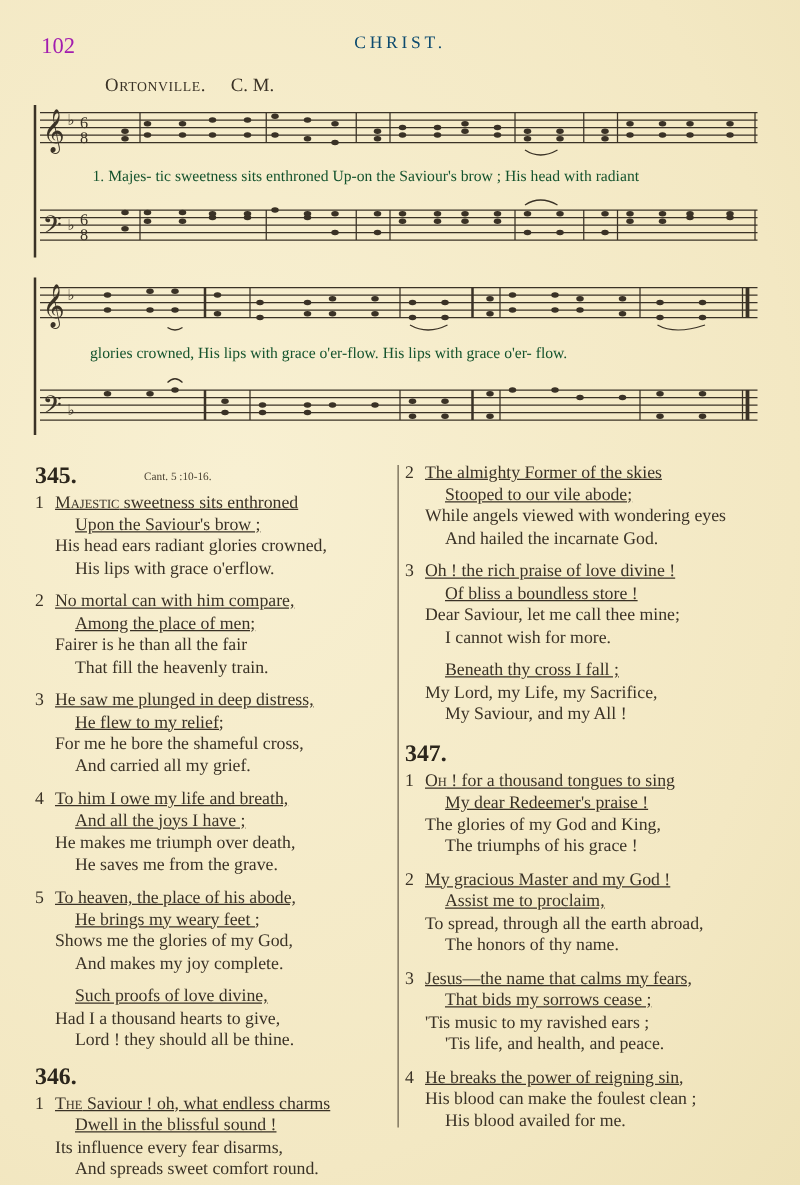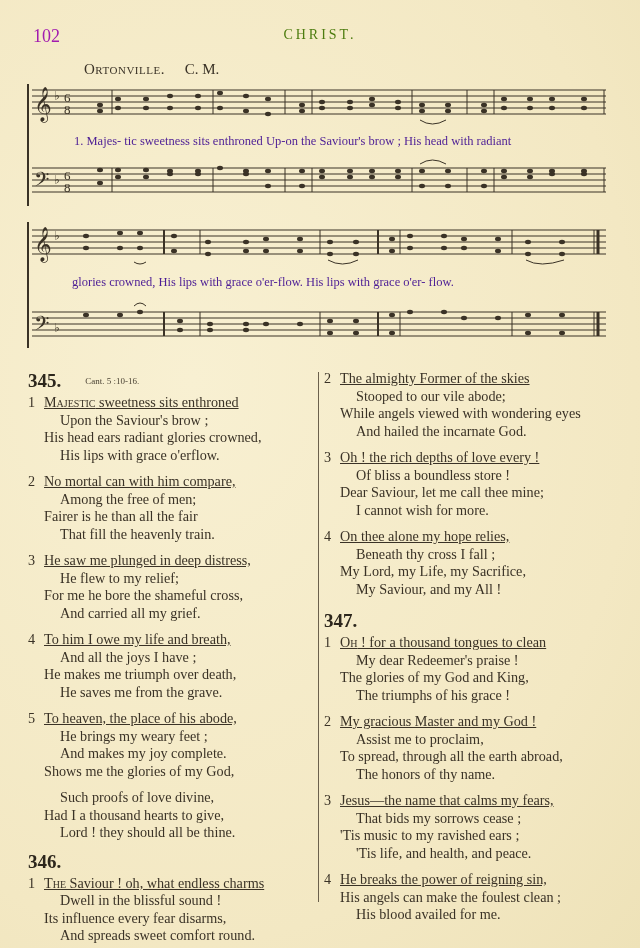--- a/index.html
+++ b/index.html
@@ -5,40 +5,40 @@
     html, body { margin: 0; padding: 0; }
     body {
       width: 640px; height: 948px; overflow: hidden;
       background: #f5eccb;
       background-image: radial-gradient(ellipse at 30% 40%, #f8f0d2 0%, #f3e8c3 70%, #eee2b8 100%);
       font-family: "Liberation Serif", "DejaVu Serif", serif;
       color: #3a3226;
       position: relative;
     }
     .page-number { position: absolute; left: 33px; top: 26px; font-size: 18px; color: #a21caf; }
-    .running-head { position: absolute; left: 0; right: 0; top: 27px; text-align: center; font-size: 14px; letter-spacing: 3px; color: #4d7c0f; }
+    .running-head { position: absolute; left: 0; right: 0; top: 27px; text-align: center; font-size: 14px; letter-spacing: 3px; color: #0c4a6e; }
     .tune-title { position: absolute; left: 84px; top: 61px; font-size: 15px; text-align: center; }
     .tune-title .sc { font-variant: small-caps; letter-spacing: 0.5px; margin-right: 16px; }
 
     .system { position: absolute; left: 0; width: 640px; }
     .system svg { position: absolute; left: 0; top: 0; }
-    .lyric-line { position: absolute; font-size: 12.5px; white-space: nowrap; color: #4c1d95; }
+    .lyric-line { position: absolute; font-size: 12.5px; white-space: nowrap; color: #14532d; }
 
     .col { position: absolute; top: 370px; }
     .col-left { left: 28px; width: 290px; }
     .col-right { left: 324px; width: 300px; }
     .divider { position: absolute; left: 318px; top: 372px; width: 1px; height: 530px; background: #6b604c; }
 
     .hymn-number { font-weight: bold; font-size: 19px; margin: 0 0 2px 0; color: #2c261c; display: flex; align-items: center; }
-    .hymn-ref { font-size: 9px; font-weight: normal; margin-left: 24px; color: #4b4334; }
+    .hymn-ref { font-size: 9px; font-weight: normal; margin-left: 54px; color: #4b4334; }
     .stanza { margin-bottom: 9px; font-size: 14.2px; line-height: 17.5px; }
     .line { white-space: nowrap; }
     .line .num { display: inline-block; width: 16px; }
     .line.l1 { padding-left: 0; text-decoration: underline; }
-    .line.l2 { padding-left: 32px; }
+    .line.l2 { padding-left: 32px; text-decoration: underline; }
     .line.l3 { padding-left: 16px; }
     .line.l4 { padding-left: 32px; }
     .sc-text { font-variant: small-caps; }
   </style>
 </head>
 <body>
 
 <div class="page-number">102</div>
 <div class="running-head">CHRIST.</div>
 
@@ -286,41 +286,41 @@
   </div>
 
   <div class="stanza">
     <div class="line l1"><span class="num">1</span><span class="sc-text">Majestic</span><span> sweetness sits enthroned</span></div>
     <div class="line l2">Upon the Saviour's brow ;</div>
     <div class="line l3">His head ears radiant glories crowned,</div>
     <div class="line l4">His lips with grace o'erflow.</div>
   </div>
   <div class="stanza">
     <div class="line l1"><span class="num">2</span><span>No mortal can with him compare,</span></div>
-    <div class="line l2">Among the free of men;</div>
+    <div class="line l2">Among the place of men;</div>
     <div class="line l3">Fairer is he than all the fair</div>
     <div class="line l4">That fill the heavenly train.</div>
   </div>
   <div class="stanza">
     <div class="line l1"><span class="num">3</span><span>He saw me plunged in deep distress,</span></div>
     <div class="line l2">He flew to my relief;</div>
     <div class="line l3">For me he bore the shameful cross,</div>
     <div class="line l4">And carried all my grief.</div>
   </div>
   <div class="stanza">
     <div class="line l1"><span class="num">4</span><span>To him I owe my life and breath,</span></div>
     <div class="line l2">And all the joys I have ;</div>
     <div class="line l3">He makes me triumph over death,</div>
     <div class="line l4">He saves me from the grave.</div>
   </div>
   <div class="stanza">
     <div class="line l1"><span class="num">5</span><span>To heaven, the place of his abode,</span></div>
     <div class="line l2">He brings my weary feet ;</div>
+    <div class="line l3">Shows me the glories of my God,</div>
     <div class="line l4">And makes my joy complete.</div>
-    <div class="line l3">Shows me the glories of my God,</div>
   </div>
   <div class="stanza">
     <div class="line l2">Such proofs of love divine,</div>
     <div class="line l3">Had I a thousand hearts to give,</div>
     <div class="line l4">Lord ! they should all be thine.</div>
   </div>
 
   <div class="hymn-number" style="margin-top:4px;">
     <span>346.</span>
   </div>
@@ -333,51 +333,50 @@
 </div>
 
 <div class="col col-right">
   <div class="stanza">
     <div class="line l1"><span class="num">2</span><span>The almighty Former of the skies</span></div>
     <div class="line l2">Stooped to our vile abode;</div>
     <div class="line l3">While angels viewed with wondering eyes</div>
     <div class="line l4">And hailed the incarnate God.</div>
   </div>
   <div class="stanza">
-    <div class="line l1"><span class="num">3</span><span>Oh ! the rich depths of love every !</span></div>
+    <div class="line l1"><span class="num">3</span><span>Oh ! the rich praise of love divine !</span></div>
     <div class="line l2">Of bliss a boundless store !</div>
     <div class="line l3">Dear Saviour, let me call thee mine;</div>
     <div class="line l4">I cannot wish for more.</div>
   </div>
   <div class="stanza">
-    <div class="line l1"><span class="num">4</span><span>On thee alone my hope relies,</span></div>
     <div class="line l2">Beneath thy cross I fall ;</div>
     <div class="line l3">My Lord, my Life, my Sacrifice,</div>
     <div class="line l4">My Saviour, and my All !</div>
   </div>
 
   <div class="hymn-number" style="margin-top:12px;">
     <span>347.</span>
   </div>
   <div class="stanza">
-    <div class="line l1"><span class="num">1</span><span class="sc-text">Oh</span><span> ! for a thousand tongues to clean</span></div>
+    <div class="line l1"><span class="num">1</span><span class="sc-text">Oh</span><span> ! for a thousand tongues to sing</span></div>
     <div class="line l2">My dear Redeemer's praise !</div>
     <div class="line l3">The glories of my God and King,</div>
     <div class="line l4">The triumphs of his grace !</div>
   </div>
   <div class="stanza">
     <div class="line l1"><span class="num">2</span><span>My gracious Master and my God !</span></div>
     <div class="line l2">Assist me to proclaim,</div>
     <div class="line l3">To spread, through all the earth abroad,</div>
     <div class="line l4">The honors of thy name.</div>
   </div>
   <div class="stanza">
     <div class="line l1"><span class="num">3</span><span>Jesus—the name that calms my fears,</span></div>
     <div class="line l2">That bids my sorrows cease ;</div>
     <div class="line l3">'Tis music to my ravished ears ;</div>
     <div class="line l4">'Tis life, and health, and peace.</div>
   </div>
   <div class="stanza">
     <div class="line l1"><span class="num">4</span><span>He breaks the power of reigning sin,</span></div>
-    <div class="line l3">His angels can make the foulest clean ;</div>
+    <div class="line l3">His blood can make the foulest clean ;</div>
     <div class="line l4">His blood availed for me.</div>
   </div>
 </div>
 
 </body></html>

